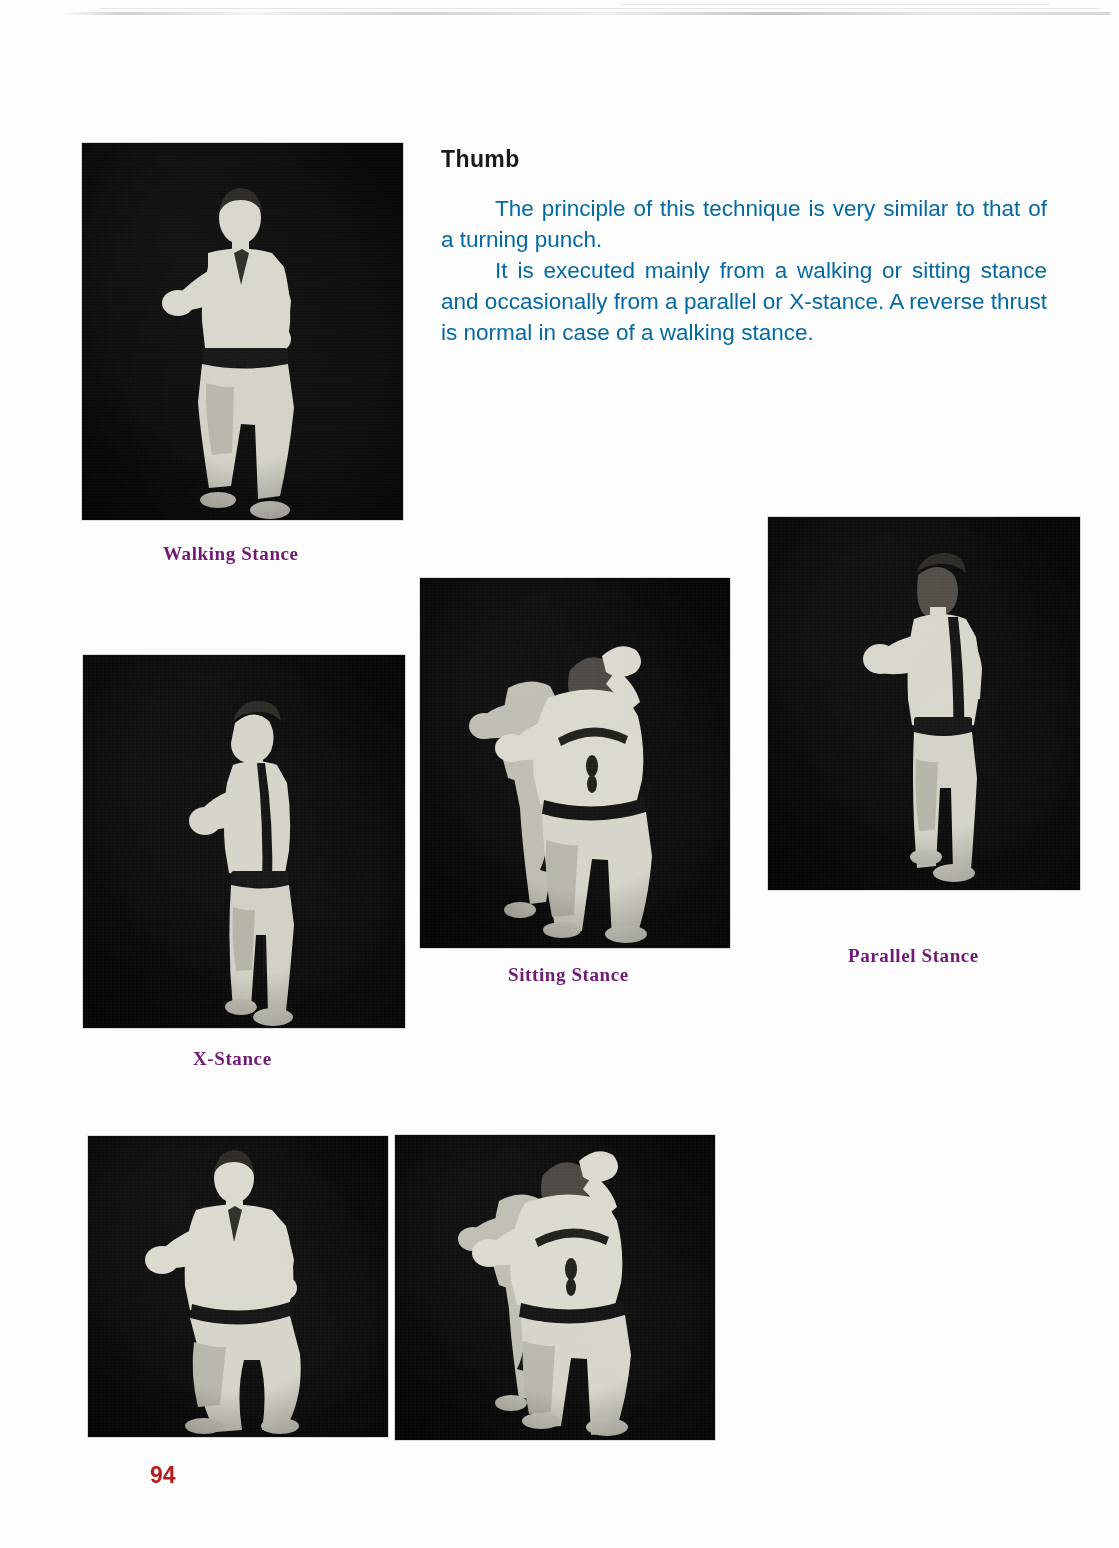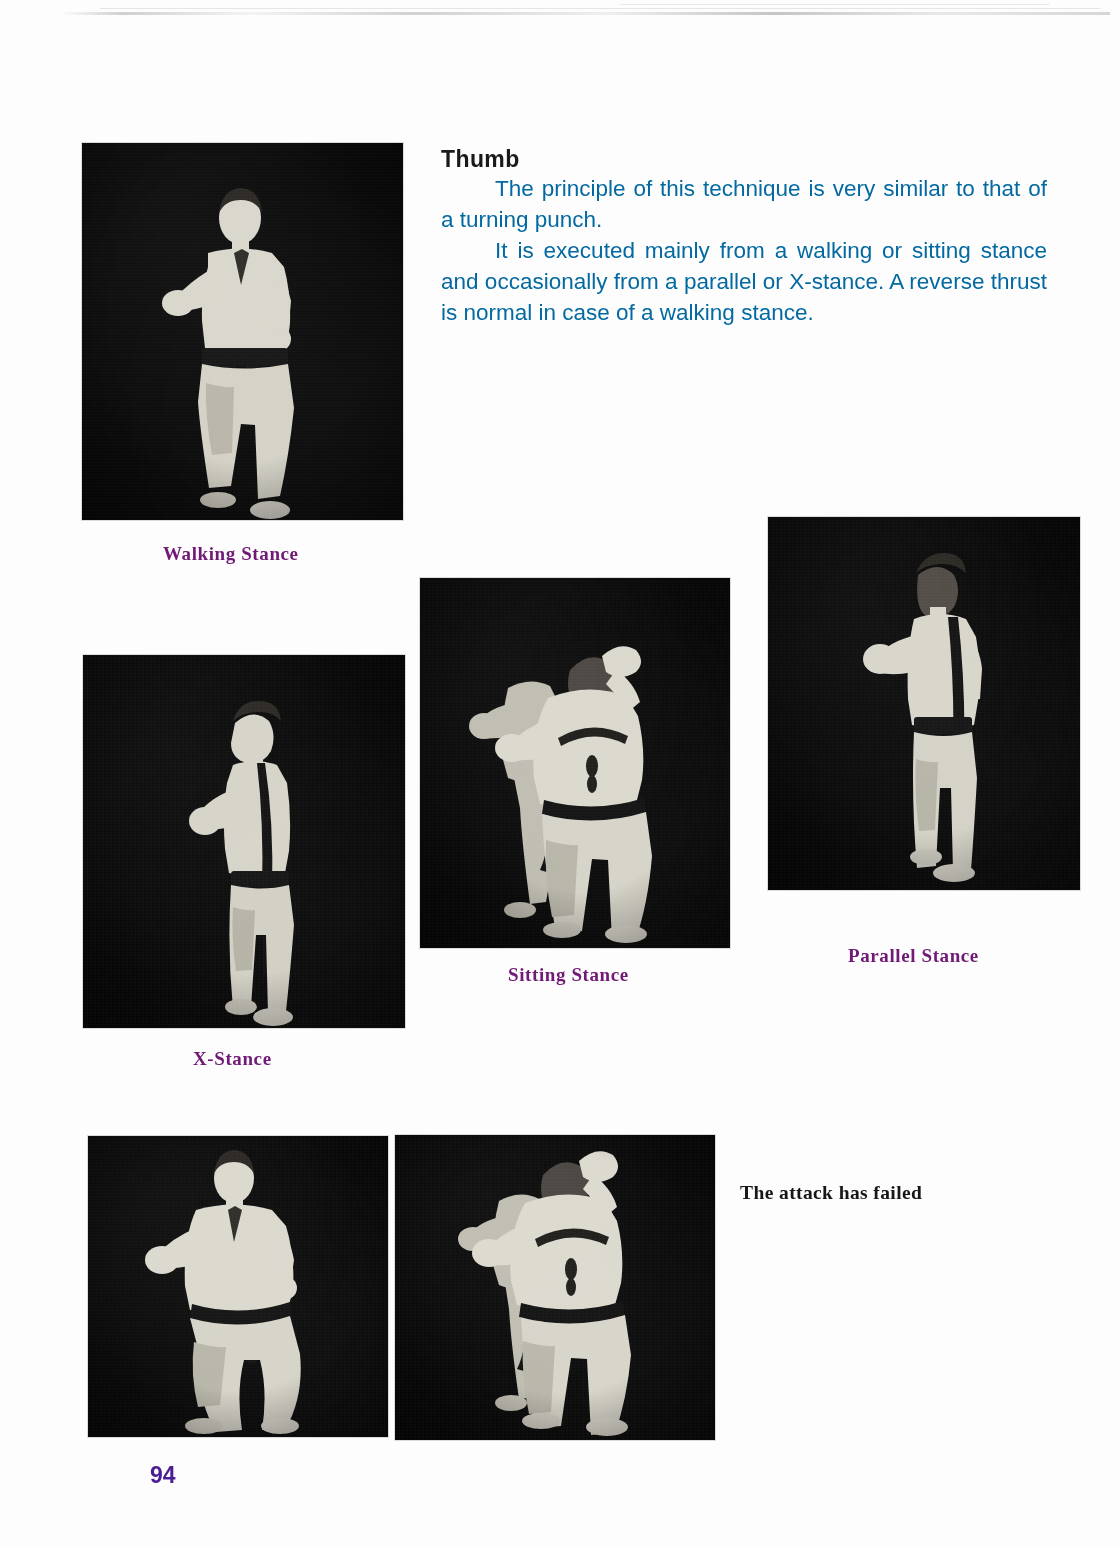--- a/index.html
+++ b/index.html
@@ -88,21 +88,21 @@
     left: 441px;
     top: 146px;
     width: 606px;
   }
   .heading {
     font-family: "Liberation Sans", sans-serif;
     font-weight: bold;
     font-size: 23px;
     color: #1a1a1c;
     letter-spacing: 0.4px;
-    margin: 0 0 0 0;
+    margin: 0 0 20px 0;
   }
   .para {
     font-family: "Liberation Sans", sans-serif;
     font-size: 22.5px;
     line-height: 31px;
     color: #0369a1;
     margin: 0;
     text-align: justify;
     text-indent: 54px;
   }
@@ -125,21 +125,21 @@
   .note-line { display: block; }
 
   
   .folio {
     position: absolute;
     left: 150px;
     top: 1462px;
     font-family: "Liberation Sans", sans-serif;
     font-weight: bold;
     font-size: 23px;
-    color: #4c1d95;
+    color: #b91c1c;
   }
 </style>
 </head>
 <body>
 
 <div id="page">
 
   <div class="scan-streak"></div>
   <div class="scan-streak2"></div>
   <div class="scan-streak3"></div>
@@ -421,18 +421,17 @@
     <div class="grain"></div>
   </div>
 
   <div class="body-col">
     <h1 class="heading">Thumb</h1>
     <p class="para">The principle of this technique is very similar to that of a turning  punch.</p>
     <p class="para">It is executed mainly from  a    walking   or sitting stance and  occasionally from  a parallel or X-stance.    A reverse thrust is normal in   case of  a walking stance.</p>
   </div>
 
   <div class="note">
-    <span class="note-line">The  attack  has  failed</span>
   </div>
 
   <div class="folio">94</div>
 
 </div>
 
 </body></html>

